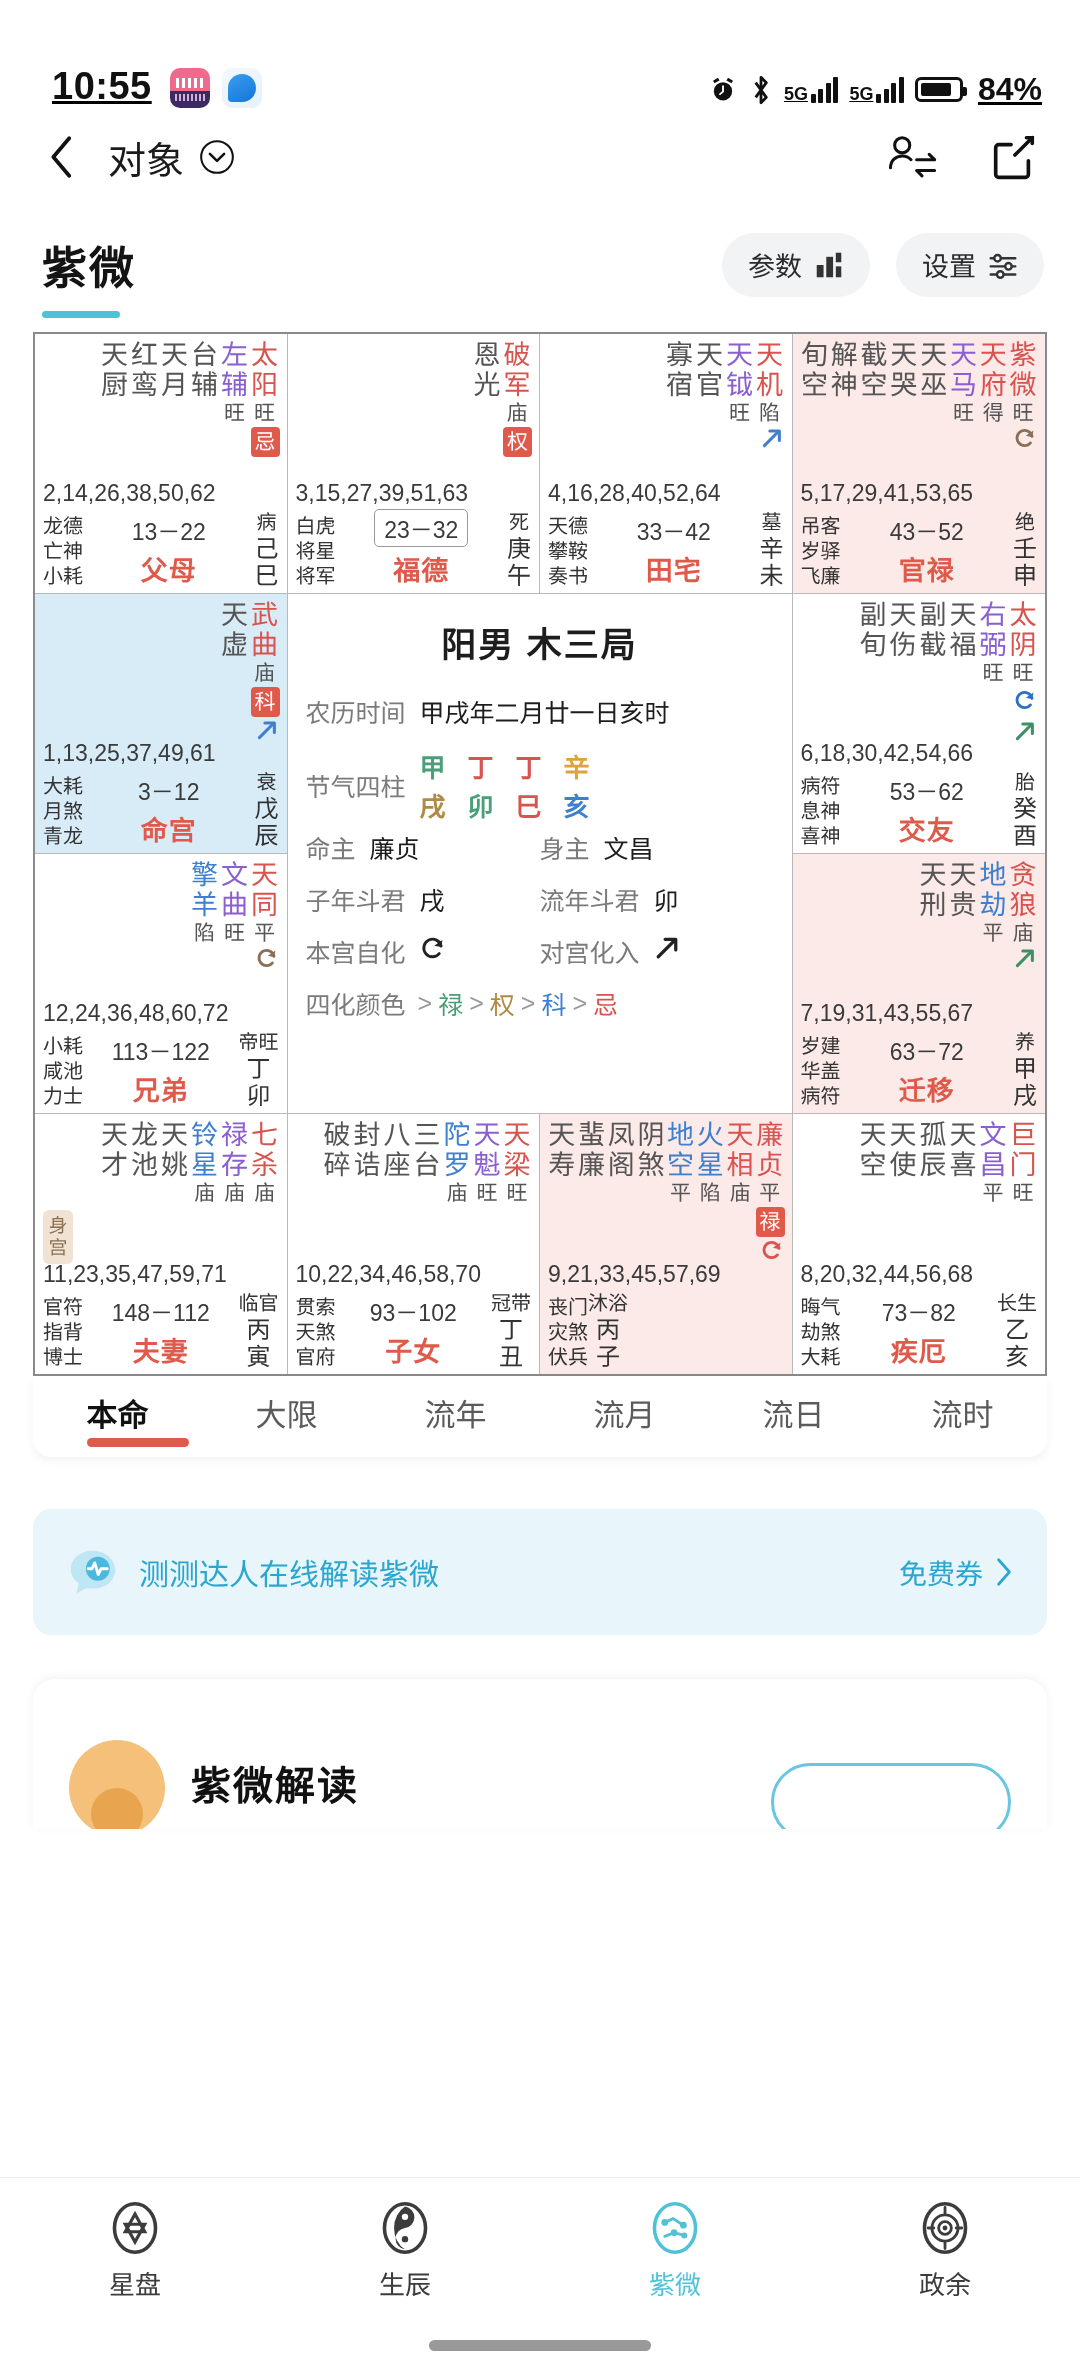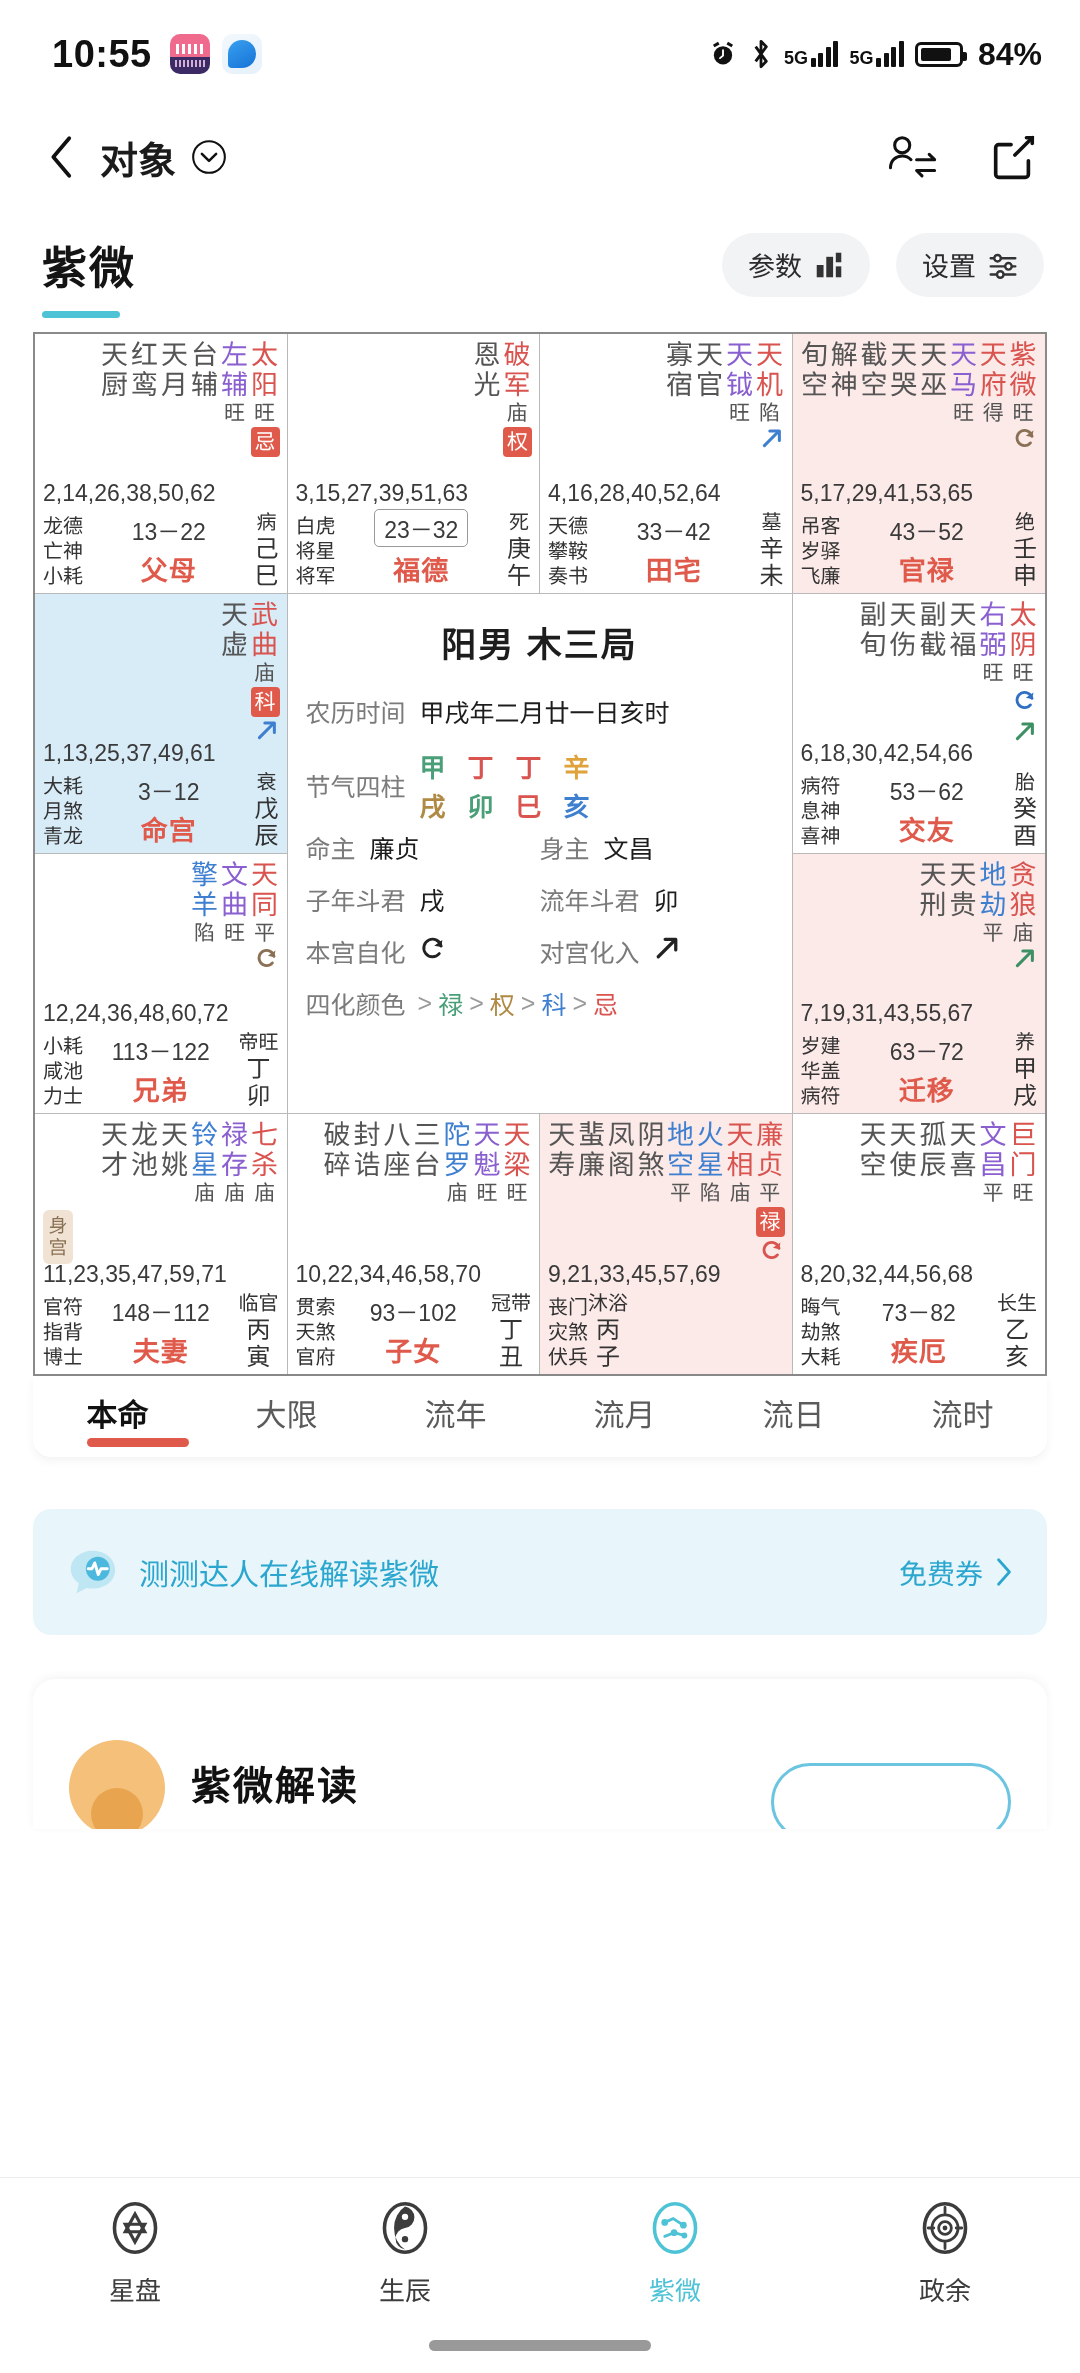--- a/index.html
+++ b/index.html
@@ -7,23 +7,24 @@
     width: 1080px; height: 2373px;
     background: #ffffff;
     font-family: "Liberation Sans", "DejaVu Sans", sans-serif;
     overflow: hidden;
   }
   body { position: relative; }
 
   
   .statusbar {
     height: 108px; width: 100%;
-    display: flex; align-items: center;
+    display: flex; align-items: flex-end;
     padding: 0 38px 0 52px;
     background: #ffffff;
+    text-decoration: underline;
   }
   .sb-time { font-size: 38px; font-weight: 700; color: #111; letter-spacing: 0.5px; }
   .sb-appicons { display: flex; align-items: center; gap: 12px; margin-left: 18px; }
   .sb-icon-bili {
     width: 40px; height: 40px; border-radius: 10px;
     background: linear-gradient(#f06a8e 0 58%, #3b2a63 58% 100%);
     position: relative; overflow: hidden;
   }
   .sb-icon-bili::before {
     content: ""; position: absolute; left: 6px; top: 10px;
@@ -62,21 +63,21 @@
   }
   .sb-batt i { display:block; height:100%; width: 84%; background:#111; border-radius:2px; }
   .sb-pct { font-size: 32px; font-weight: 700; color: #111; margin-left: 4px; }
 
   
   .navbar {
     height: 98px; display: flex; align-items: center;
     padding: 0 40px 0 36px;
   }
   .nav-back { width: 52px; height: 52px; display:flex; align-items:center; justify-content:center; cursor:pointer;}
-  .nav-title { font-size: 38px; color: #1b1b1b; margin-left: 12px; font-weight: 700;}
+  .nav-title { font-size: 38px; color: #1b1b1b; margin-left: 20px; font-weight: 400;}
   .nav-chevcircle { margin-left: 14px; width:38px;height:38px; display:flex;align-items:center;justify-content:center;}
   .nav-spacer{flex:1}
   .nav-right { display: flex; align-items: center; gap: 46px; }
   .nav-ic { width: 54px; height: 54px; display:flex;align-items:center;justify-content:center; cursor:pointer;}
 
   
   .titlerow {
     display:flex; align-items:center; padding: 26px 36px 0 42px;
   }
   .page-title { font-size: 45px; font-weight: 700; color: #141414; letter-spacing: 2px;}
@@ -205,21 +206,21 @@
   .card2-title{ font-size:40px;font-weight:700;color:#111;margin-left:26px; position:relative; top: 29px; letter-spacing:2px;}
   .card2-sp{flex:1}
   .card2-btn{ width: 240px; height: 78px; border:3px solid #6cc5e0; border-radius: 40px; position:relative; top: 48px;}
 
   
   .bottomnav {
     position:absolute; left:0; right:0; bottom:0;
     height: 196px; background:#fff; border-top: 1px solid #ececec;
     display:flex; align-items:flex-start; padding-top: 22px;
   }
-  .bn-item { flex:1; display:flex; flex-direction:column; align-items:center; gap: 10px; cursor:pointer;}
+  .bn-item { flex:1; display:flex; flex-direction:column; align-items:center; gap: 4px; cursor:pointer;}
   .bn-lbl { font-size: 26px; color: #3c3c3c; }
   .bn-item.active .bn-lbl { color: #4ec3d6; }
   .homebar {
     position:absolute; left:50%; transform:translateX(-50%); bottom: 22px;
     width: 222px; height: 11px; border-radius: 6px; background:#999;
   }
 </style>
 </head>
 <body>
 

